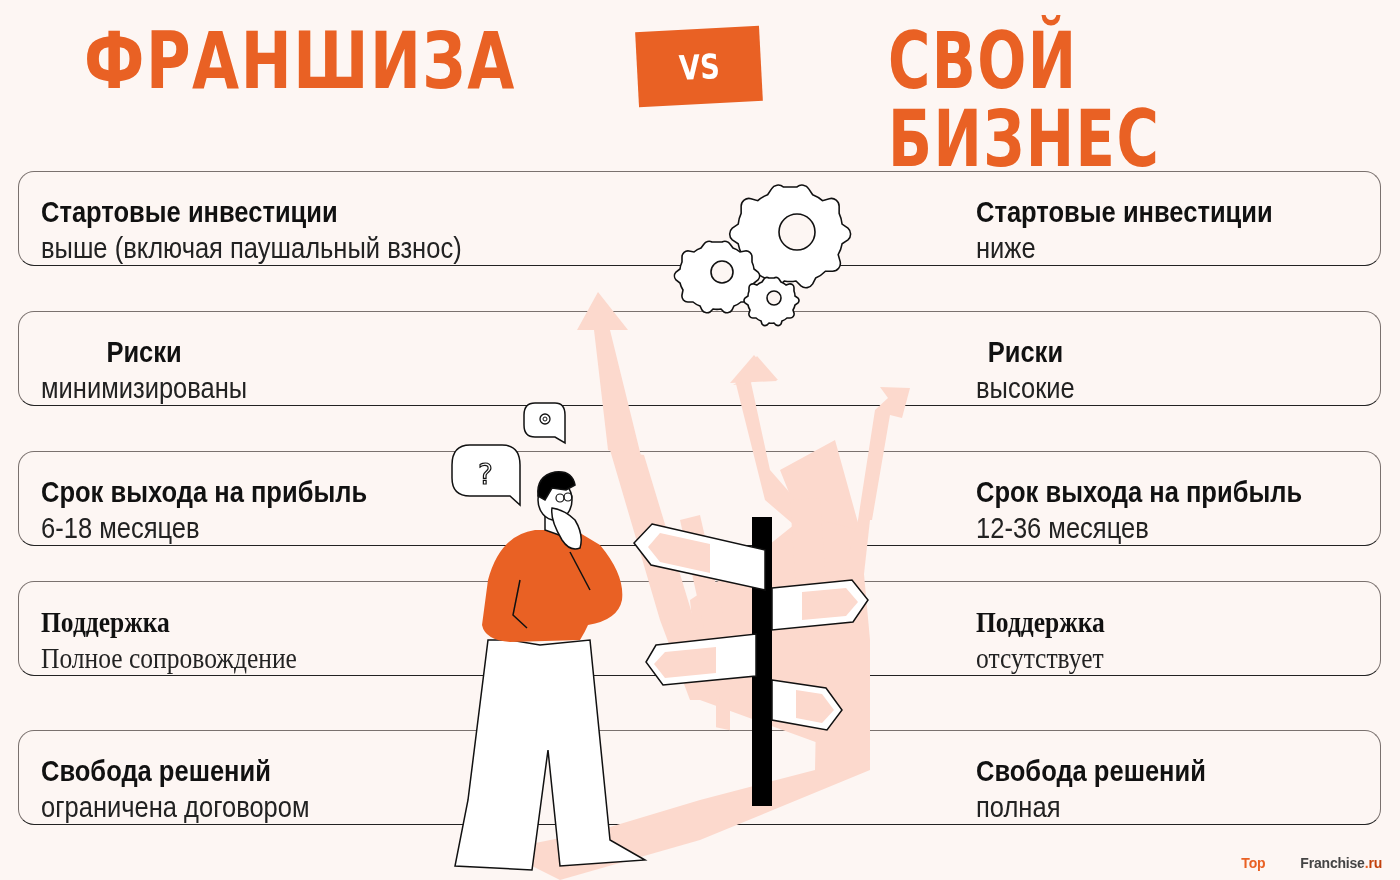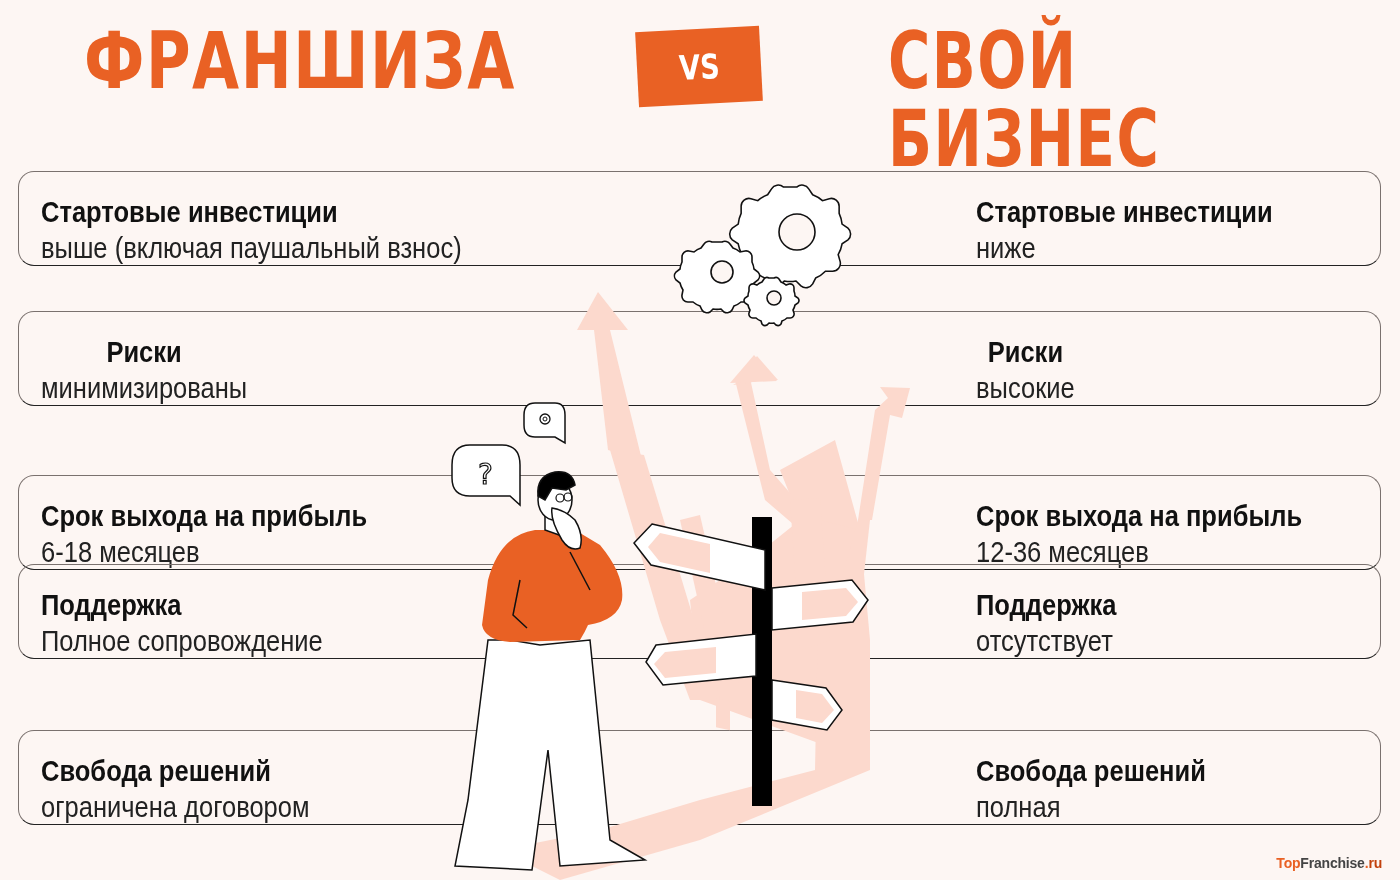--- a/index.html
+++ b/index.html
@@ -48,21 +48,21 @@
     font-size: 29px; color: #222;
     transform: scaleX(0.88); transform-origin: left top;
     white-space: nowrap; line-height: 36px;
   }
   .illustration { position: absolute; left: 0; top: 0; width: 1400px; height: 880px; pointer-events: none; }
   .brand {
     position: absolute; right: 18px; top: 855px;
     font-weight: bold; font-size: 14px; letter-spacing: -0.2px;
   }
   .brand .b1 { color: #e96124; text-align: right; }
-  .brand .b2 { color: #444; }
+  .brand .b2 { color: #444; padding-left: 35px; }
   .brand .b3 { color: #e96124; }
   .brand .b4 { color: #c2410c; }
 </style>
 </head>
 <body>
 
 <div class="title title-left">ФРАНШИЗА</div>
 <div class="vs-badge">
   <span>VS</span>
 </div>
@@ -83,32 +83,32 @@
   <div class="cell cell-left">
     <div class="label">Риски</div>
     <div class="value">минимизированы</div>
   </div>
   <div class="cell cell-right">
     <div class="label">Риски</div>
     <div class="value">высокие</div>
   </div>
 </div>
 
-<div class="row" style="top:451px;margin-top:24px;">
+<div class="row" style="top:451px;">
   <div class="cell cell-left">
     <div class="label">Срок выхода на прибыль</div>
     <div class="value">6-18 месяцев</div>
   </div>
   <div class="cell cell-right">
     <div class="label">Срок выхода на прибыль</div>
     <div class="value">12-36 месяцев</div>
   </div>
 </div>
 
-<div class="row" style="top:564px;">
+<div class="row" style="top:581px;font-family:Liberation Serif, serif;">
   <div class="cell cell-left">
     <div class="label">Поддержка</div>
     <div class="value">Полное сопровождение</div>
   </div>
   <div class="cell cell-right">
     <div class="label">Поддержка</div>
     <div class="value">отсутствует</div>
   </div>
 </div>
 

